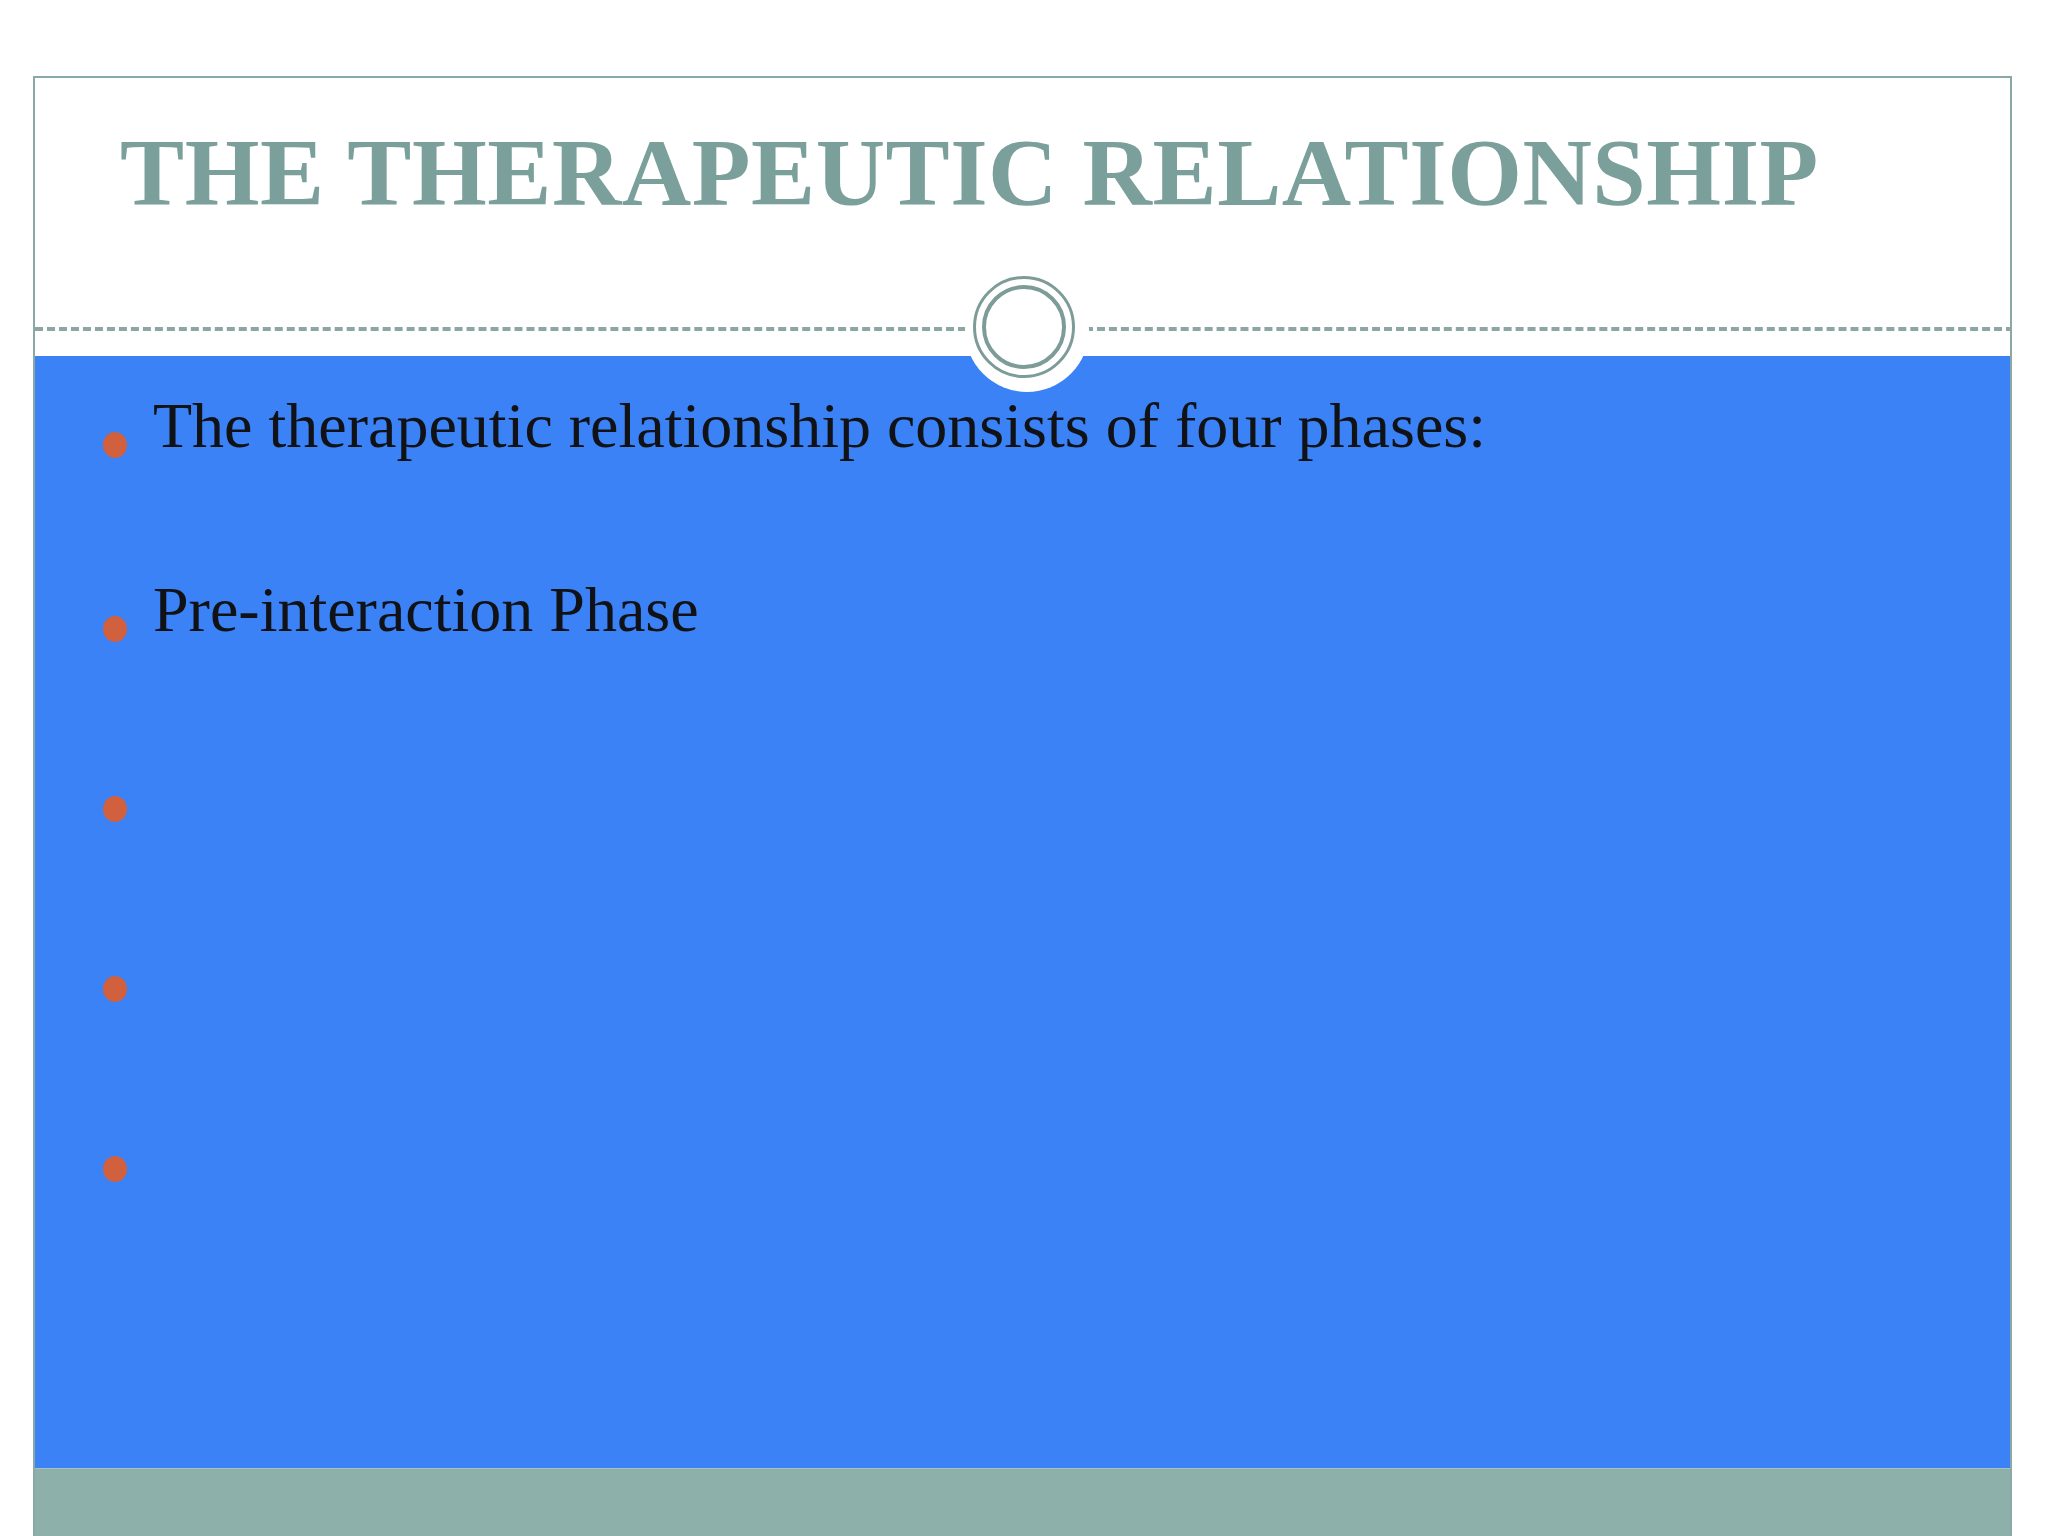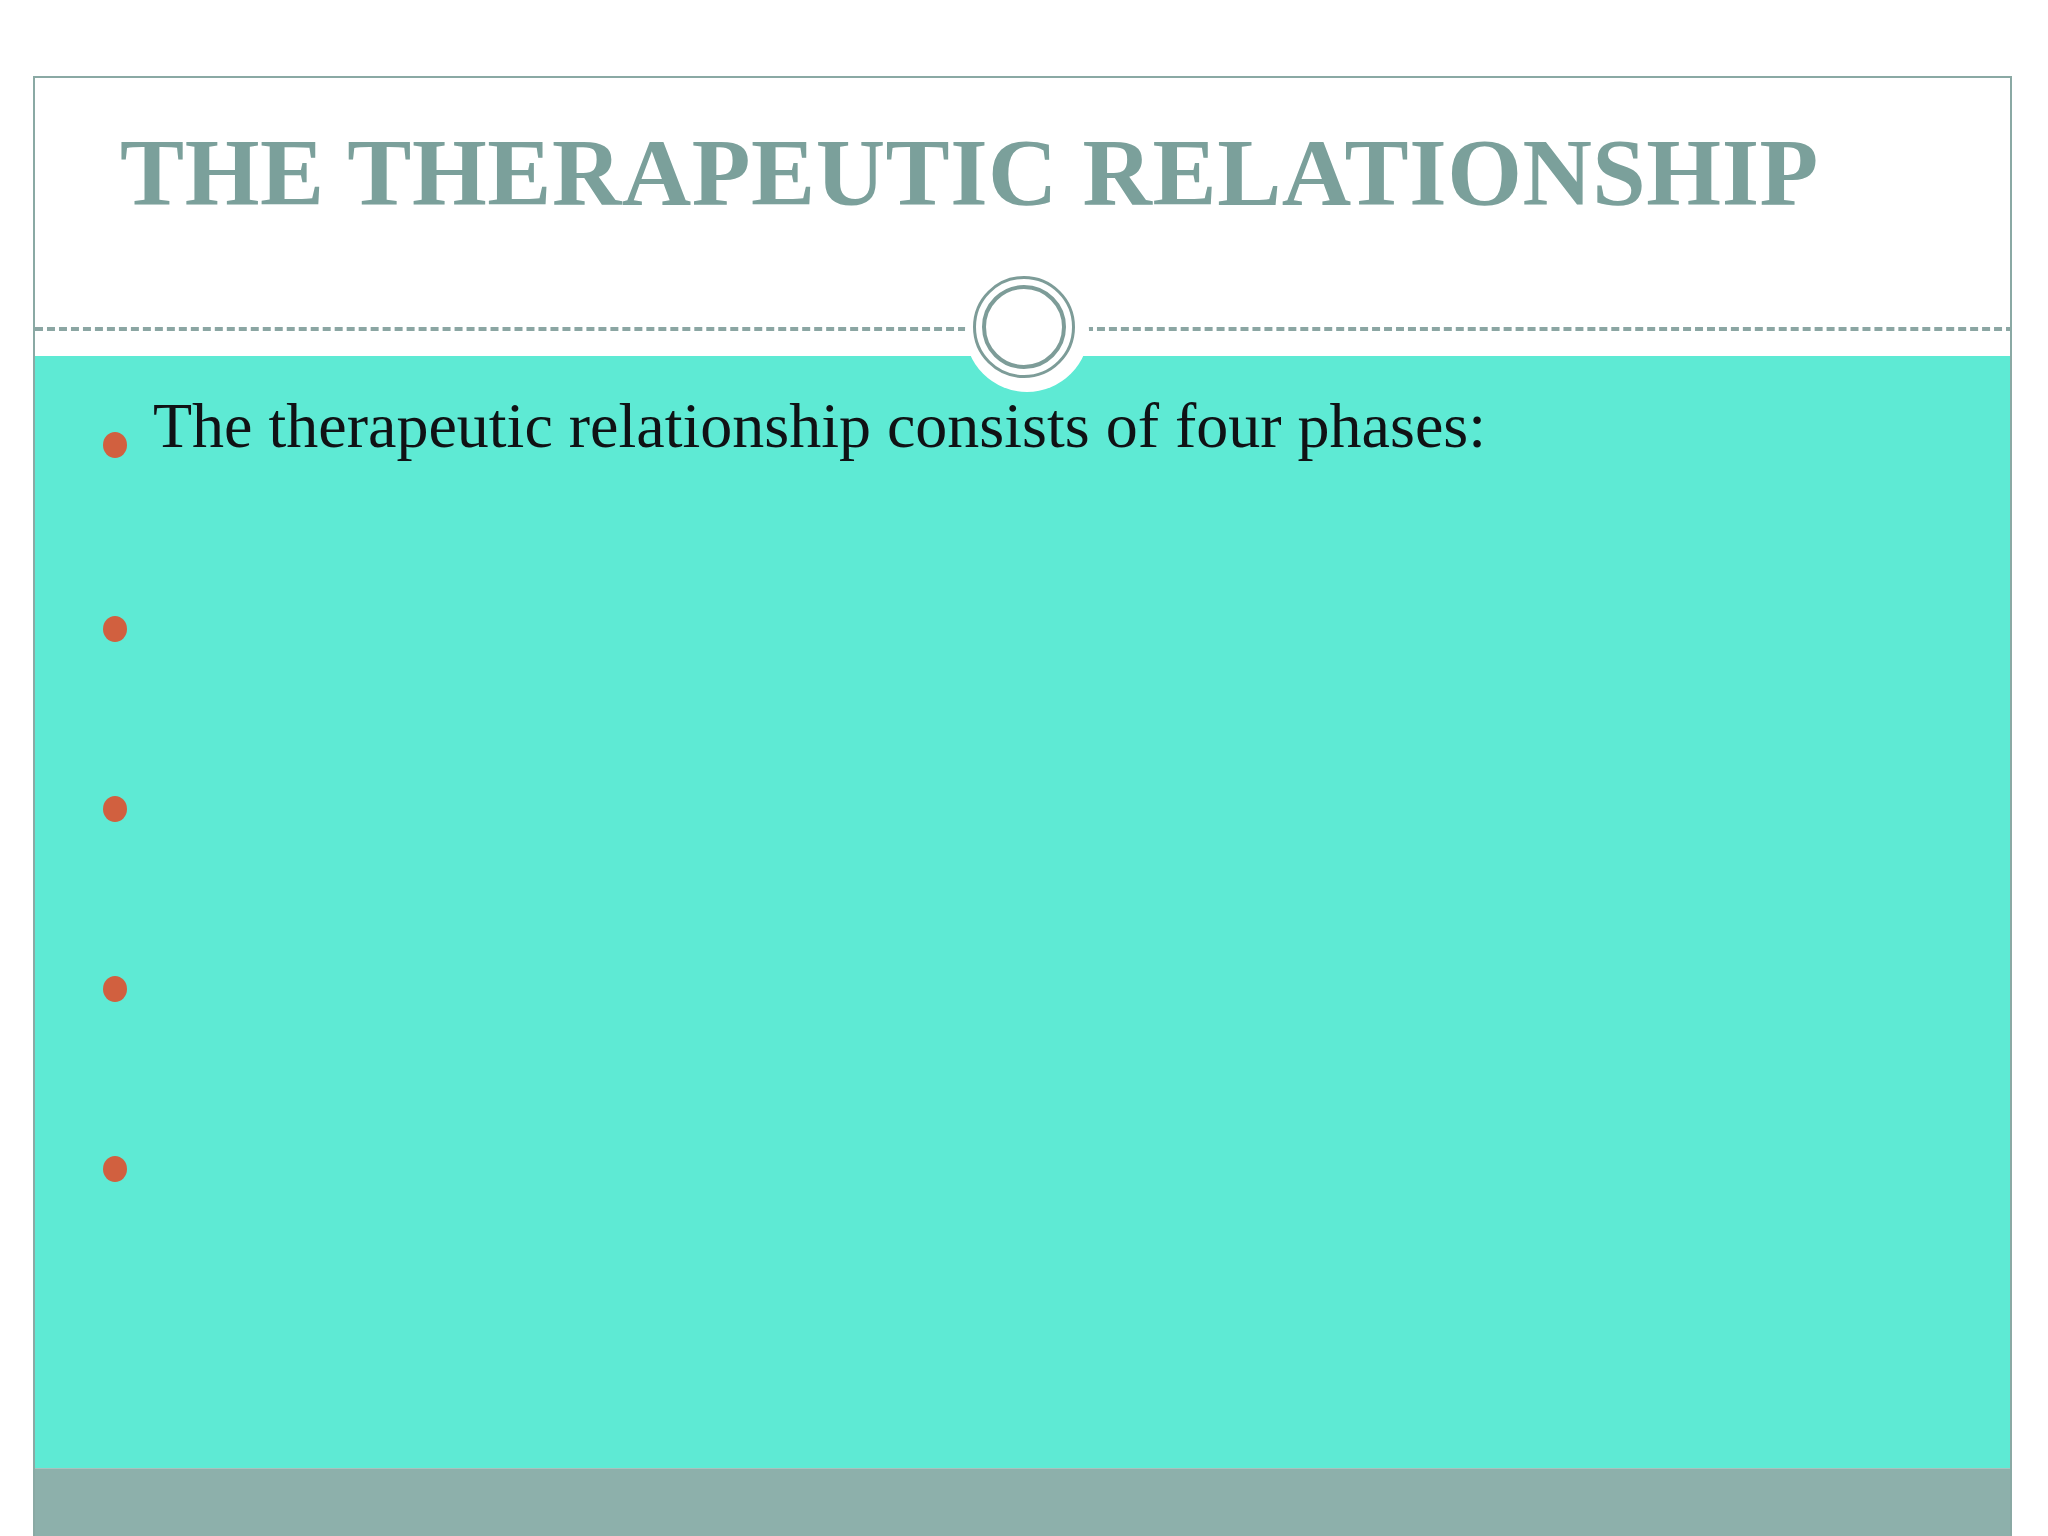--- a/index.html
+++ b/index.html
@@ -100,21 +100,21 @@
     background: transparent;
   }
 
   
   #content-panel {
     position: absolute;
     left: 0;
     top: 278px;
     width: 100%;
     height: 1117px;
-    background: #5eead4;
+    background: #3b82f6;
     z-index: 1;
   }
 
   #bullet-list {
     position: absolute;
     left: 0;
     top: 0;
     width: 100%;
     list-style: none;
     margin: 0;
@@ -178,20 +178,21 @@
   <div id="content-panel">
     <ul id="bullet-list">
 
       <li class="bullet-row">
         <span class="bullet-dot"></span>
         <span class="bullet-text">The therapeutic relationship consists of four phases:</span>
       </li>
 
       <li class="bullet-row">
         <span class="bullet-dot"></span>
+        <span class="bullet-text">Pre-interaction Phase</span>
       </li>
 
       <li class="bullet-row">
         <span class="bullet-dot"></span>
       </li>
 
       <li class="bullet-row">
         <span class="bullet-dot"></span>
       </li>
 

